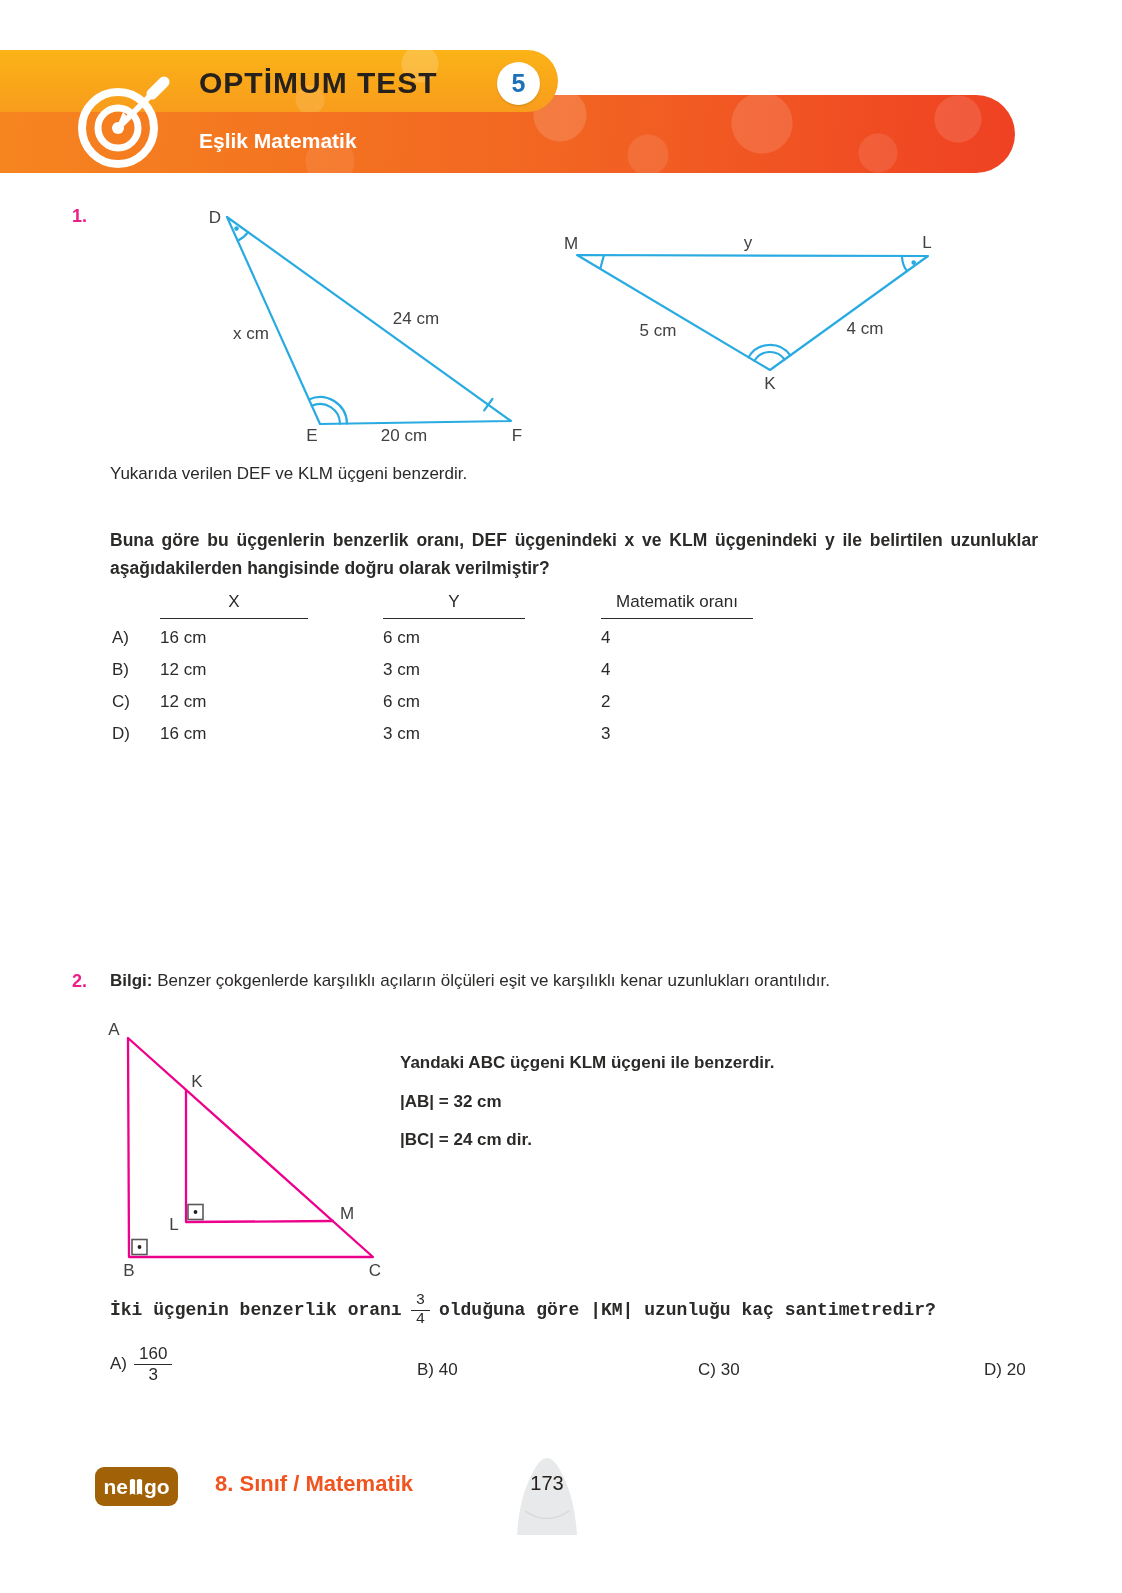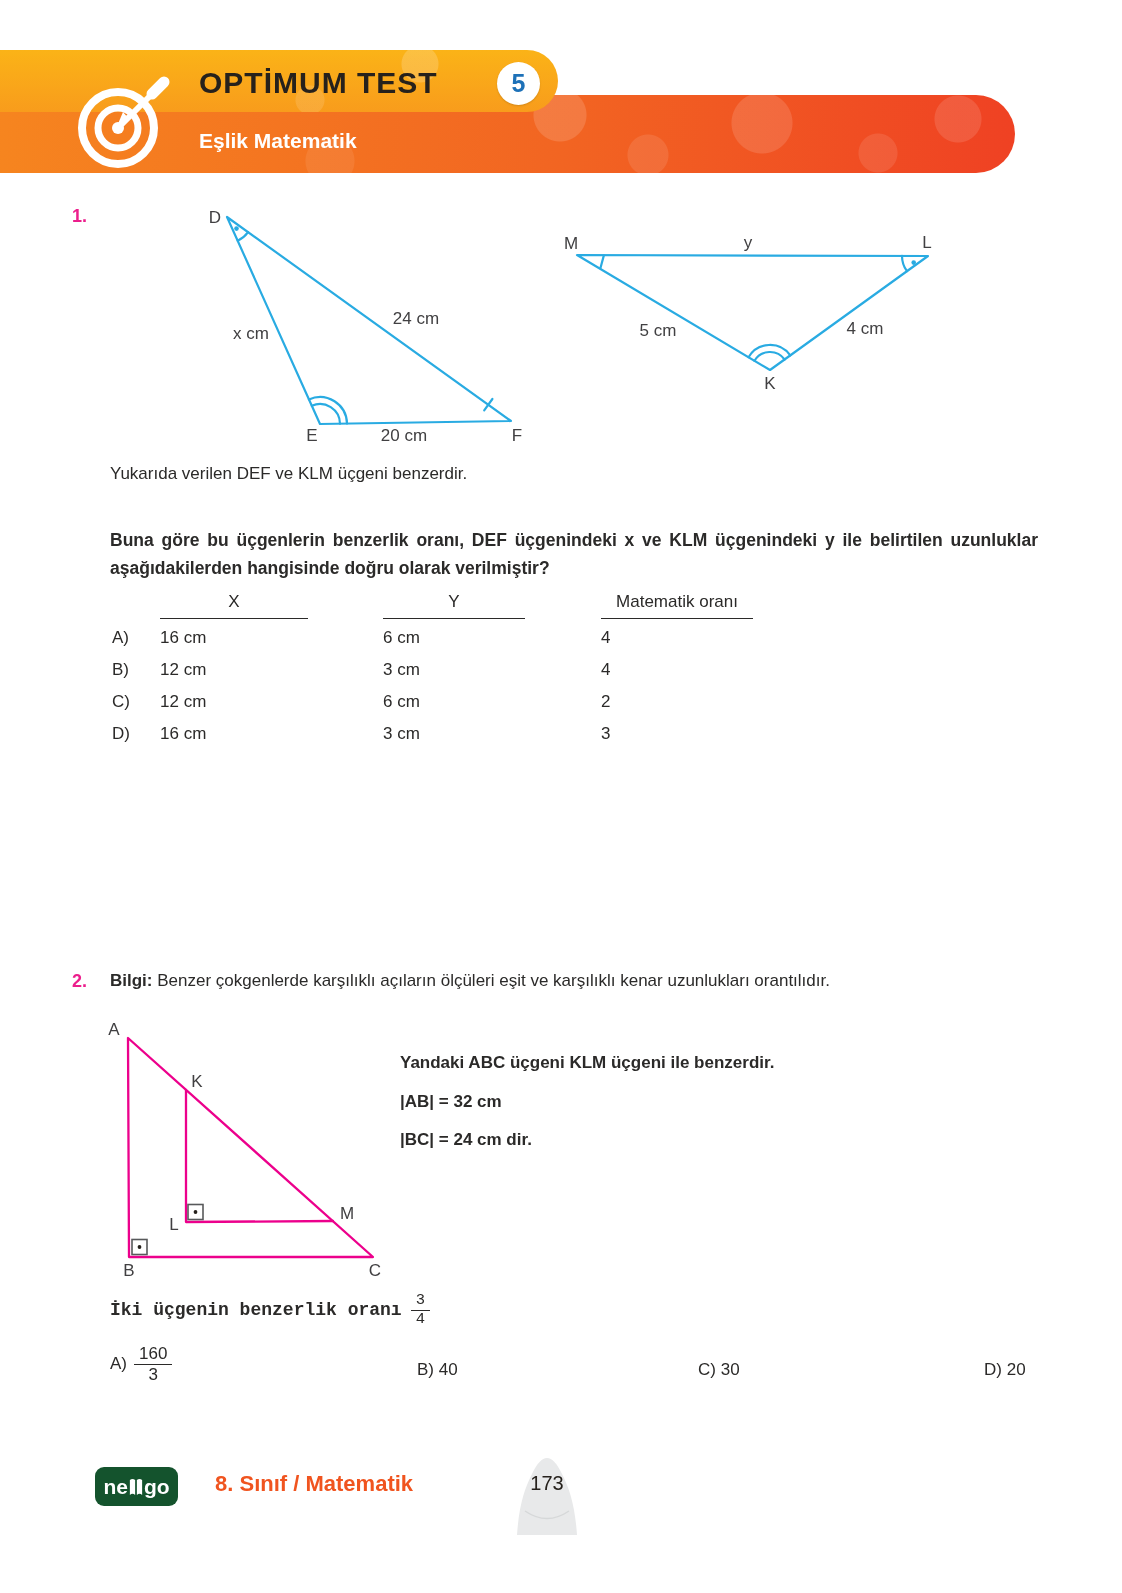--- a/index.html
+++ b/index.html
@@ -60,21 +60,21 @@
   .frac{display:inline-flex;flex-direction:column;align-items:center;line-height:1.15;
     font-weight:normal;font-size:15.5px;}
   .frac .num{padding:0 5px;border-bottom:1.6px solid #2b2a29;}
   .frac .den{padding:0 5px;}
   .opt{position:absolute;font-size:17px;}
   .optA{position:absolute;left:110px;top:1344px;display:flex;align-items:center;gap:7px;font-size:17px;}
   .optA .frac{font-size:17px;}
 
   
   .logo{position:absolute;left:95px;top:1467px;width:83px;height:39px;border-radius:9px;
-    background:#14532d;display:flex;align-items:center;justify-content:center;gap:1px;
+    background:#a16207;display:flex;align-items:center;justify-content:center;gap:1px;
     color:#fff;font-weight:bold;font-size:21px;}
   .course{position:absolute;left:190px;top:1471px;font-size:22px;font-weight:bold;color:#F0541F;margin-left:25px;}
   .bell{position:absolute;left:509px;top:1449px;width:76px;height:88px;}
   .page-number{position:absolute;left:509px;top:1472px;width:76px;text-align:center;
     font-size:20px;color:#26211c;}
 </style>
 </head>
 <body>
 
 <div class="page">
@@ -187,20 +187,21 @@
   <div class="side-note" style="top:1053px;">Yandaki ABC üçgeni KLM üçgeni ile benzerdir.</div>
   <div class="side-note" style="top:1092px;">|AB| = 32 cm</div>
   <div class="side-note" style="top:1130px;">|BC| = 24 cm dir.</div>
 
   <div class="q2-question">
     <span>İki üçgenin benzerlik oranı</span>
     <span class="frac">
       <span class="num">3</span>
       <span class="den">4</span>
     </span>
+    <span>olduğuna göre |KM| uzunluğu kaç santimetredir?</span>
   </div>
 
   <div class="optA">
     <span>A)</span>
     <span class="frac">
       <span class="num">160</span>
       <span class="den">3</span>
     </span>
   </div>
   <div class="opt" style="left:417px;top:1360px;">

